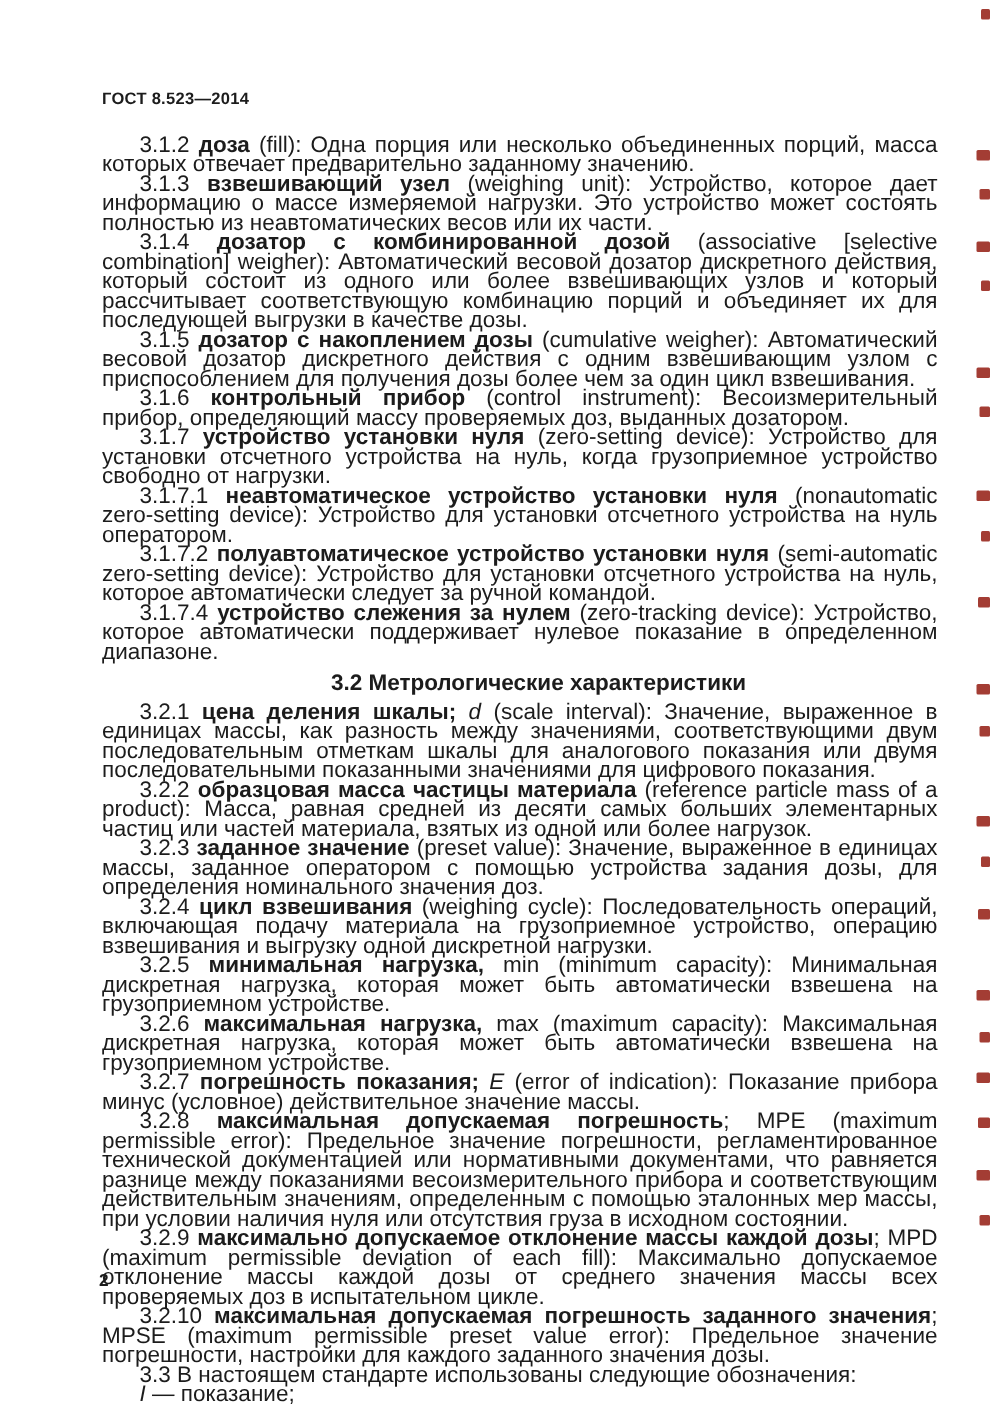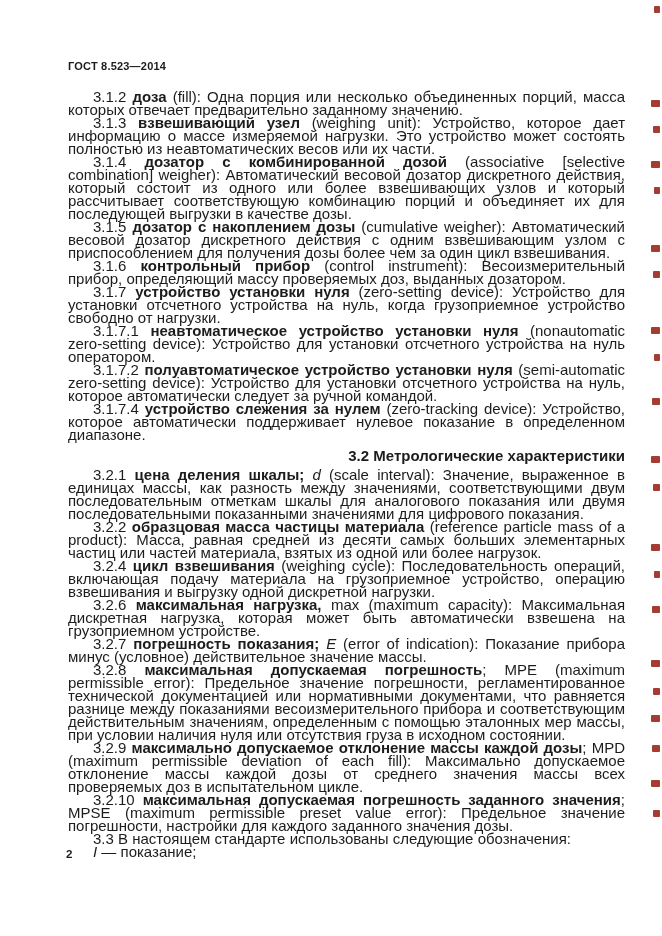--- a/index.html
+++ b/index.html
@@ -23,21 +23,21 @@
     font-size:15px;
     line-height:13px;
     text-align:justify;
     text-indent:25px;
     hyphens:manual;
     -webkit-hyphens:manual;
   }
   .doc-body p.first{margin-top:17px;}
   .doc-body p.heading{
     font-weight:700;
-    text-align:right;
+    text-align:center;
     margin-top:8px;margin-bottom:6px;
   }
   .b{font-weight:700;}
   .i{font-style:italic;}
   .doc-footer{
     position:absolute;left:66px;top:848px;
     font-size:11.5px;font-weight:700;
   }
   .artifacts .mark{
     position:absolute;
@@ -60,21 +60,23 @@
       <p class="body"><span>3.1.4 </span><span class="b">дозатор с комбинированной дозой</span><span> (associative [selective combination] weigher): Автомати­ческий весовой дозатор дискретного действия, который состоит из одного или более взвешивающих узлов и который рассчитывает соответствующую комбинацию порций и объединяет их для последу­ющей выгрузки в качестве дозы.</span></p>
       <p class="body"><span>3.1.5 </span><span class="b">дозатор с накоплением дозы</span><span> (cumulative weigher): Автоматический весовой дозатор дис­кретного действия с одним взвешивающим узлом с приспособлением для получения дозы более чем за один цикл взвешивания.</span></p>
       <p class="body"><span>3.1.6 </span><span class="b">контрольный прибор</span><span> (control instrument): Весоизмерительный прибор, определяющий массу проверяемых доз, выданных дозатором.</span></p>
       <p class="body"><span>3.1.7 </span><span class="b">устройство установки нуля</span><span> (zero-setting device): Устройство для установки отсчетного устройства на нуль, когда грузоприемное устройство свободно от нагрузки.</span></p>
       <p class="body"><span>3.1.7.1 </span><span class="b">неавтоматическое устройство установки нуля</span><span> (nonautomatic zero-setting device): Устройство для установки отсчетного устройства на нуль оператором.</span></p>
       <p class="body"><span>3.1.7.2 </span><span class="b">полуавтоматическое устройство установки нуля</span><span> (semi-automatic zero-setting device): Устройство для установки отсчетного устройства на нуль, которое автоматически следует за ручной командой.</span></p>
       <p class="body"><span>3.1.7.4 </span><span class="b">устройство слежения за нулем</span><span> (zero-tracking device): Устройство, которое автоматиче­ски поддерживает нулевое показание в определенном диапазоне.</span></p>
       <p class="heading"><span class="b">3.2 Метрологические характеристики</span></p>
       <p class="body"><span>3.2.1 </span><span class="b">цена деления шкалы;</span><span> </span><span class="i">d</span><span> (scale interval): Значение, выраженное в единицах массы, как раз­ность между значениями, соответствующими двум последовательным отметкам шкалы для аналого­вого показания или двумя последовательными показанными значениями для цифрового показания.</span></p>
       <p class="body"><span>3.2.2 </span><span class="b">образцовая масса частицы материала</span><span> (reference particle mass of a product): Масса, рав­ная средней из десяти самых больших элементарных частиц или частей материала, взятых из одной или более нагрузок.</span></p>
+      <p class="body"><span>3.2.3 </span><span class="b">заданное значение</span><span> (preset value): Значение, выраженное в единицах массы, заданное оператором с помощью устройства задания дозы, для определения номинального значения доз.</span></p>
       <p class="body"><span>3.2.4 </span><span class="b">цикл взвешивания</span><span> (weighing cycle): Последовательность операций, включающая подачу материала на грузоприемное устройство, операцию взвешивания и выгрузку одной дискретной нагрузки.</span></p>
+      <p class="body"><span>3.2.5 </span><span class="b">минимальная нагрузка,</span><span> min (minimum capacity): Минимальная дискретная нагрузка, кото­рая может быть автоматически взвешена на грузоприемном устройстве.</span></p>
       <p class="body"><span>3.2.6 </span><span class="b">максимальная нагрузка,</span><span> max (maximum capacity): Максимальная дискретная нагрузка, ко­торая может быть автоматически взвешена на грузоприемном устройстве.</span></p>
       <p class="body"><span>3.2.7 </span><span class="b">погрешность показания;</span><span> </span><span class="i">E</span><span> (error of indication): Показание прибора минус (условное) дей­ствительное значение массы.</span></p>
       <p class="body"><span>3.2.8 </span><span class="b">максимальная допускаемая погрешность</span><span>; MPE (maximum permissible error): Предельное значение погрешности, регламентированное технической документацией или нормативными доку­ментами, что равняется разнице между показаниями весоизмерительного прибора и соответствую­щим действительным значениям, определенным с помощью эталонных мер массы, при условии наличия нуля или отсутствия груза в исходном состоянии.</span></p>
       <p class="body"><span>3.2.9 </span><span class="b">максимально допускаемое отклонение массы каждой дозы</span><span>; MPD (maximum permissible deviation of each fill): Максимально допускаемое отклонение массы каждой дозы от среднего значения массы всех проверяемых доз в испытательном цикле.</span></p>
       <p class="body"><span>3.2.10 </span><span class="b">максимальная допускаемая погрешность заданного значения</span><span>; MPSE (maximum permissible preset value error): Предельное значение погрешности, настройки для каждого заданного значения дозы.</span></p>
       <p class="body"><span>3.3 В настоящем стандарте использованы следующие обозначения:</span></p>
       <p class="body"><span class="i">I</span><span> — показание;</span></p>
     </div>
 
   <div class="doc-footer">

